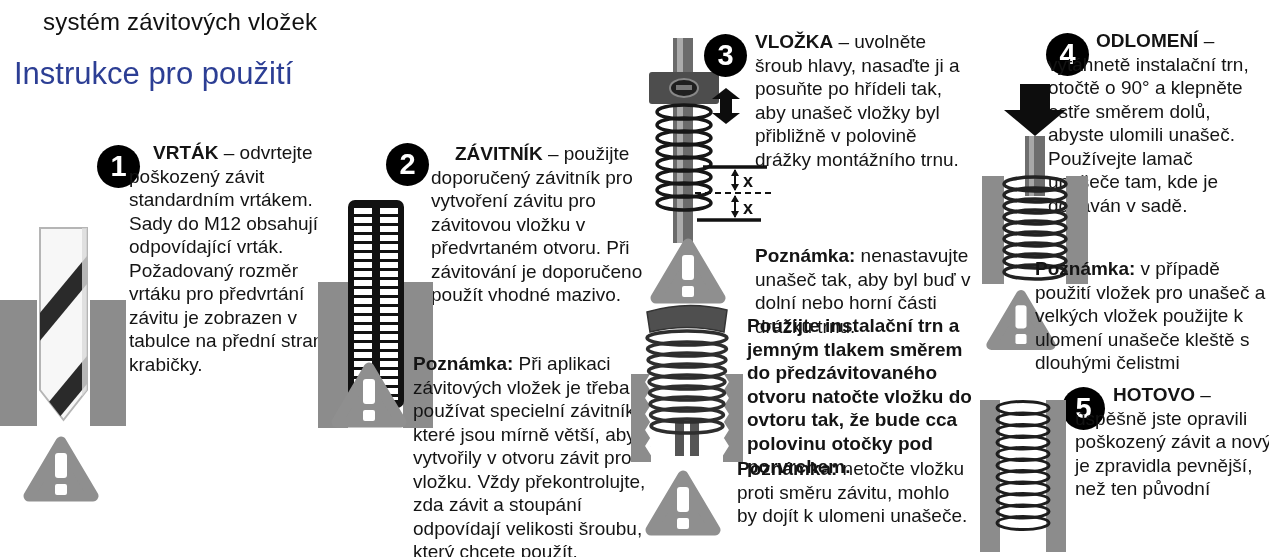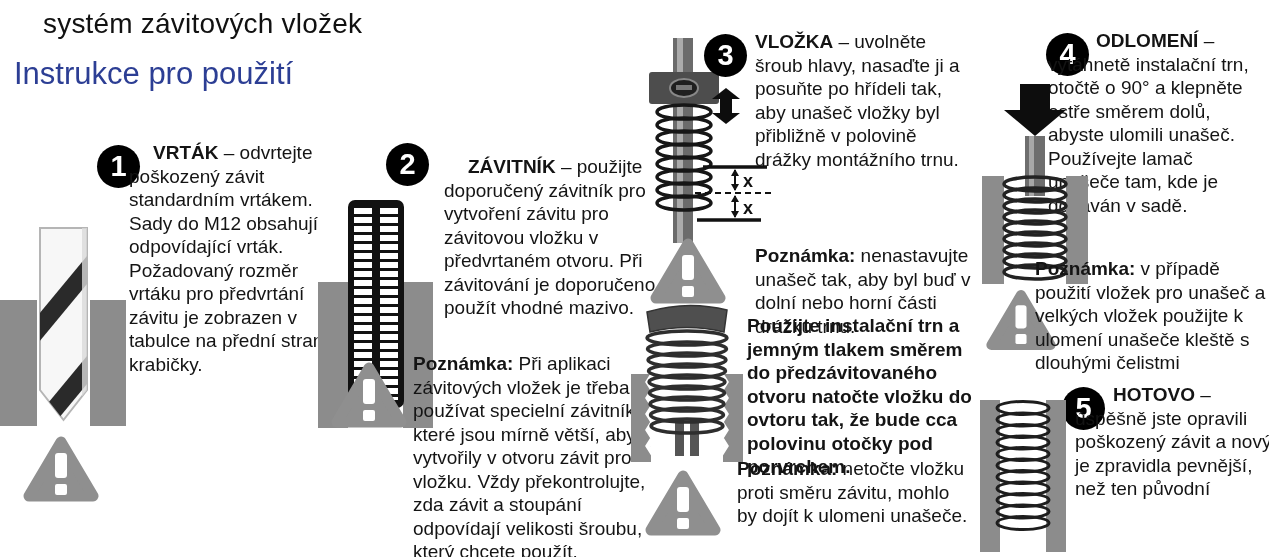--- a/index.html
+++ b/index.html
@@ -1,20 +1,20 @@
 <!DOCTYPE html>
 <html><head>
 <meta charset="utf-8">
 <style>
   html,body{margin:0;padding:0;background:#fff;}
   .canvas{
     position:relative;width:1269px;height:557px;background:#ffffff;overflow:hidden;
     font-family:"Liberation Sans",sans-serif;color:#141414;
   }
-  .subtitle{position:absolute;left:43px;top:8px;font-size:28px;letter-spacing:0.2px;color:#111;}
+  .subtitle{position:absolute;left:43px;top:8px;font-size:24px;letter-spacing:0.2px;color:#111;}
   .title{position:absolute;left:14px;top:56px;font-size:31px;color:#2c3e94;}
   .txt{position:absolute;font-size:19px;line-height:23.5px;}
   .txt b{font-weight:bold;}
   .badge{
     position:absolute;width:43px;height:43px;border-radius:50%;background:#000;color:#fff;
     font-size:29px;font-weight:bold;display:flex;align-items:center;justify-content:center;
   }
   .art{position:absolute;}
   svg{display:block;}
 </style>
@@ -57,21 +57,21 @@
     <svg width="78" height="72" viewBox="0 0 78 72">
       <path d="M39,8 L71,62 L7,62 Z" fill="#8f8f8f" stroke="#8f8f8f" stroke-width="11" stroke-linejoin="round"></path>
       <rect x="33" y="19" width="12" height="25" rx="3" fill="#fff"></rect>
       <rect x="33" y="50" width="12" height="11" rx="2" fill="#fff"></rect>
     </svg>
   </div>
 
   <div class="badge" style="left:386px;top:143px;">
     <span>2</span>
   </div>
-  <p class="txt" style="left:428px;top:139px;width:220px;text-indent:24px;margin:16px;">
+  <p class="txt" style="left:428px;top:139px;width:220px;text-indent:24px;margin:3px;">
     <b>ZÁVITNÍK</b>
     <span>– použijte doporučený závitník pro vytvoření závitu pro závitovou vložku v předvrtaném otvoru. Při závitování je doporučeno použít vhodné mazivo.</span>
   </p>
 
   <div class="art" style="left:318px;top:196px;">
     <svg width="115" height="232" viewBox="0 0 115 232">
       <defs>
         <pattern id="thr" width="18" height="9" patternUnits="userSpaceOnUse">
           <rect width="18" height="9" fill="#fff"></rect>
           <rect width="18" height="3" fill="#111"></rect>

